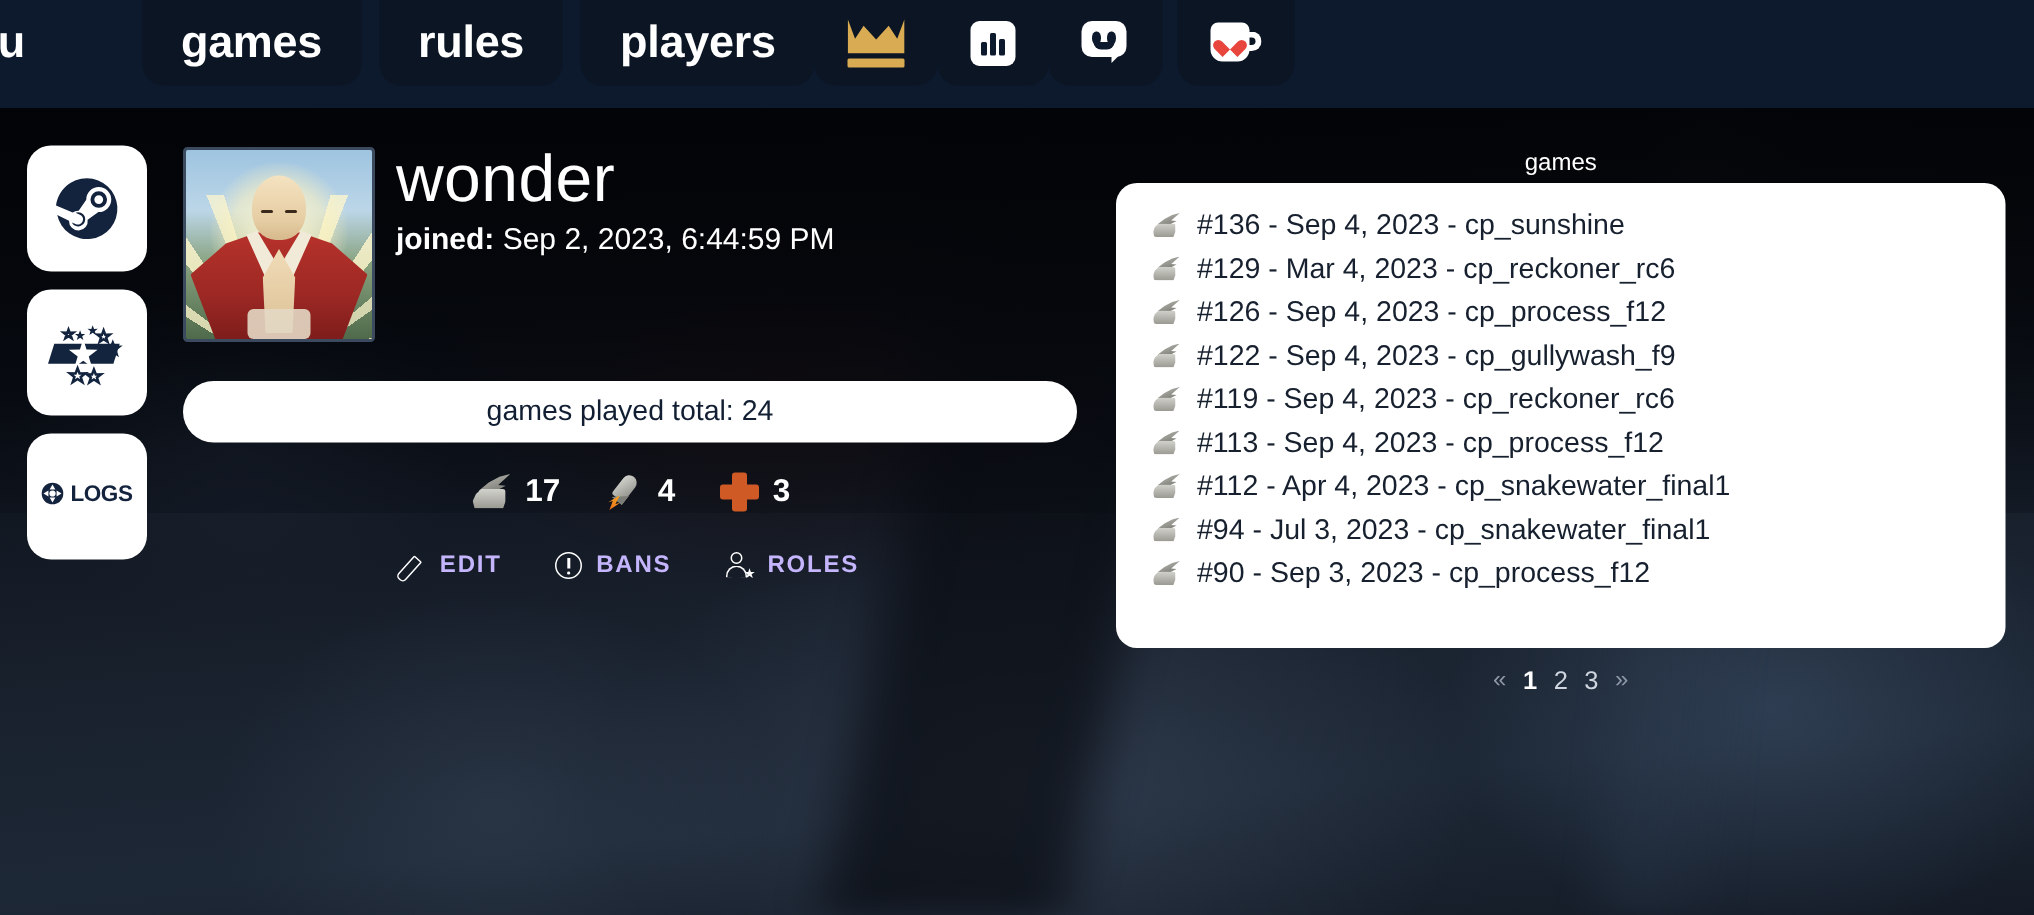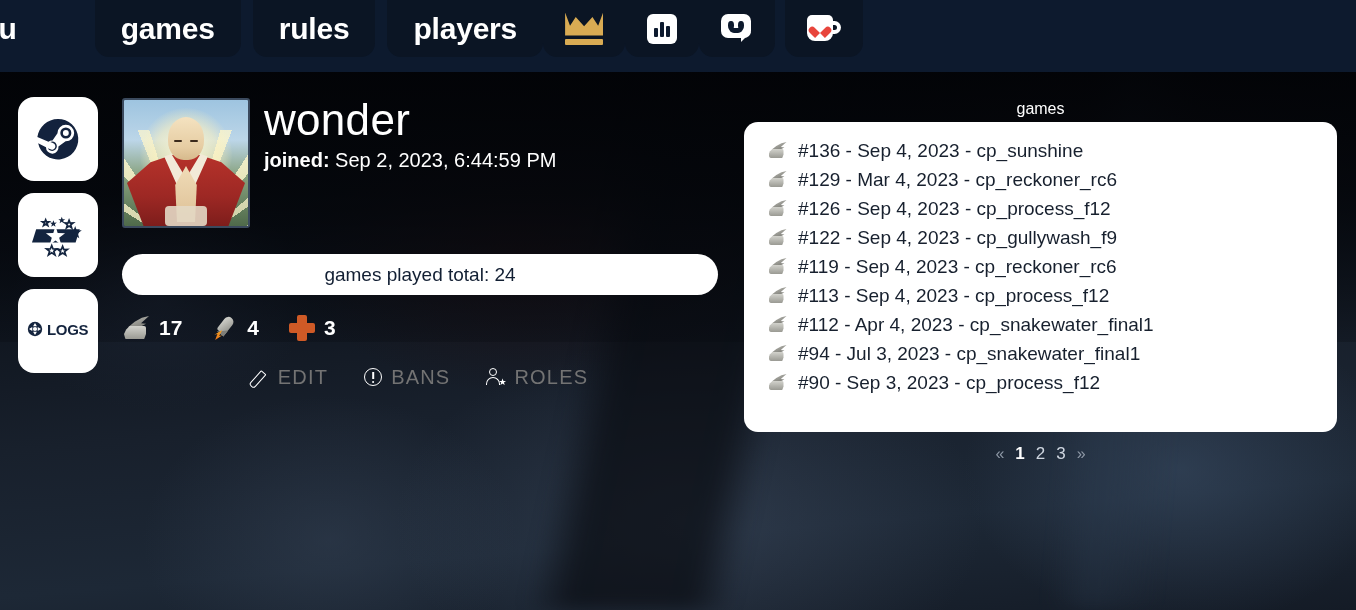--- a/index.html
+++ b/index.html
@@ -195,21 +195,21 @@
   #total-pill {
     position: absolute; left: 122px; top: 254px; width: 596px; height: 41px;
     background: #ffffff; border-radius: 21px;
     display: flex; align-items: center; justify-content: center;
     color: #121f33; font-size: 19px; font-weight: 400;
   }
 
   
   #class-stats {
     position: absolute; left: 122px; top: 312px; width: 596px; height: 32px;
-    display: flex; align-items: center; gap: 30px;
+    display: flex; align-items: center; justify-content: center; gap: 30px;
   }
   .cstat { display: flex; align-items: center; gap: 9px; }
   .cstat .num { color: #ffffff; font-size: 21px; font-weight: 700; }
 
   
   .ico-scout { width: 28px; height: 24px; position: relative; }
   .ico-scout .boot {
     position: absolute; left: 2px; bottom: 1px; width: 22px; height: 13px;
     background: linear-gradient(180deg, #d2d2cc 0%, #9a9a93 100%);
     clip-path: polygon(26% 0%, 100% 0%, 100% 62%, 92% 100%, 6% 100%, 0% 62%, 10% 26%);
@@ -243,21 +243,21 @@
   }
   .ico-medic::before { left: 8px; top: 0;  width: 10px; height: 26px; }
   .ico-medic::after  { left: 0;  top: 8px; width: 26px; height: 10px; }
 
   
   #actions {
     position: absolute; left: 122px; top: 364px; width: 596px; height: 26px;
     display: flex; align-items: center; justify-content: center; gap: 36px;
   }
   .act { display: flex; align-items: center; gap: 9px; cursor: pointer; }
-  .act .lbl { color: #737373; font-size: 20px; font-weight: 400; letter-spacing: 1.2px; }
+  .act .lbl { color: #c4b5fd; font-size: 16px; font-weight: 700; letter-spacing: 1.2px; }
   .ico-pencil { width: 17px; height: 17px; position: relative; }
   .ico-pencil::before {
     content: ""; position: absolute; left: 2px; top: 1px; width: 5px; height: 17px;
     border: 1.6px solid #fff; border-radius: 1px 1px 3px 3px;
     transform: rotate(42deg); transform-origin: 50% 50%;
   }
   .ico-warn {
     width: 18px; height: 18px; border: 1.6px solid #fff; border-radius: 50%;
     position: relative;
   }

